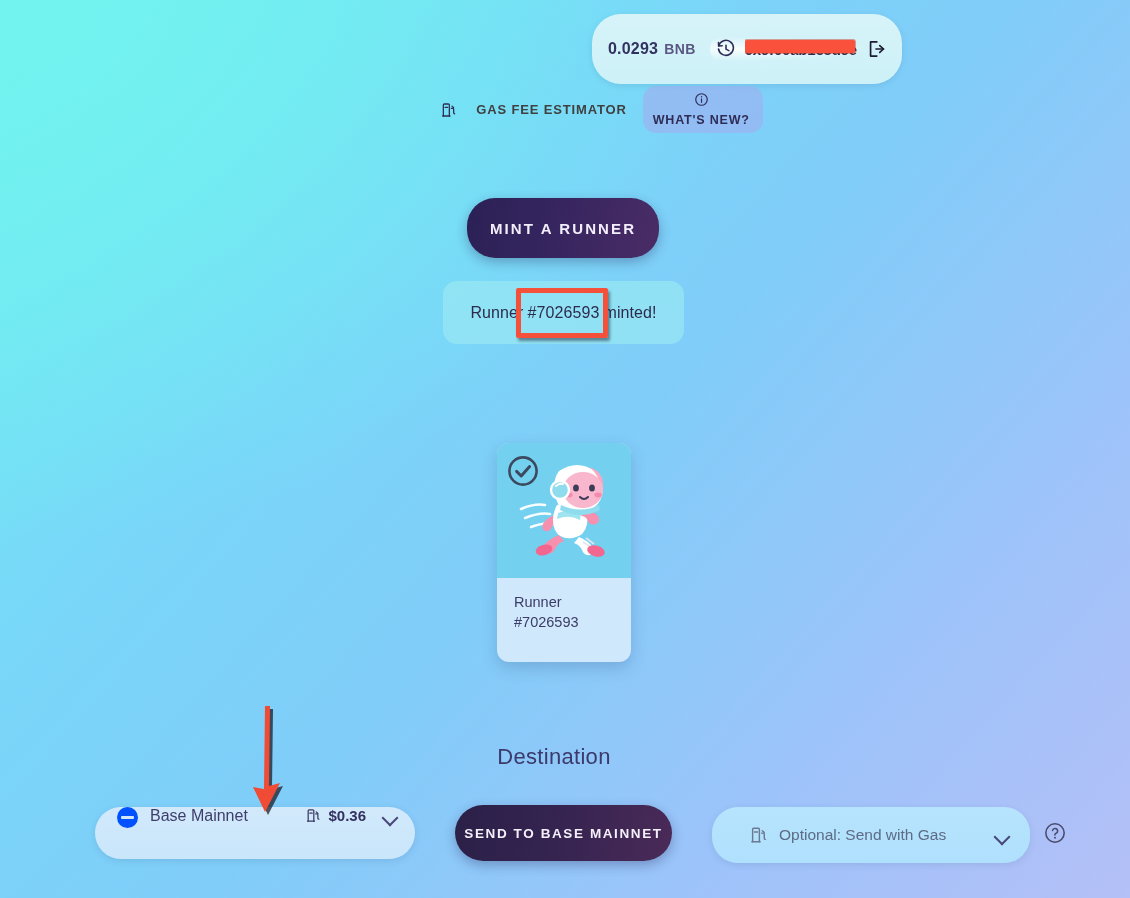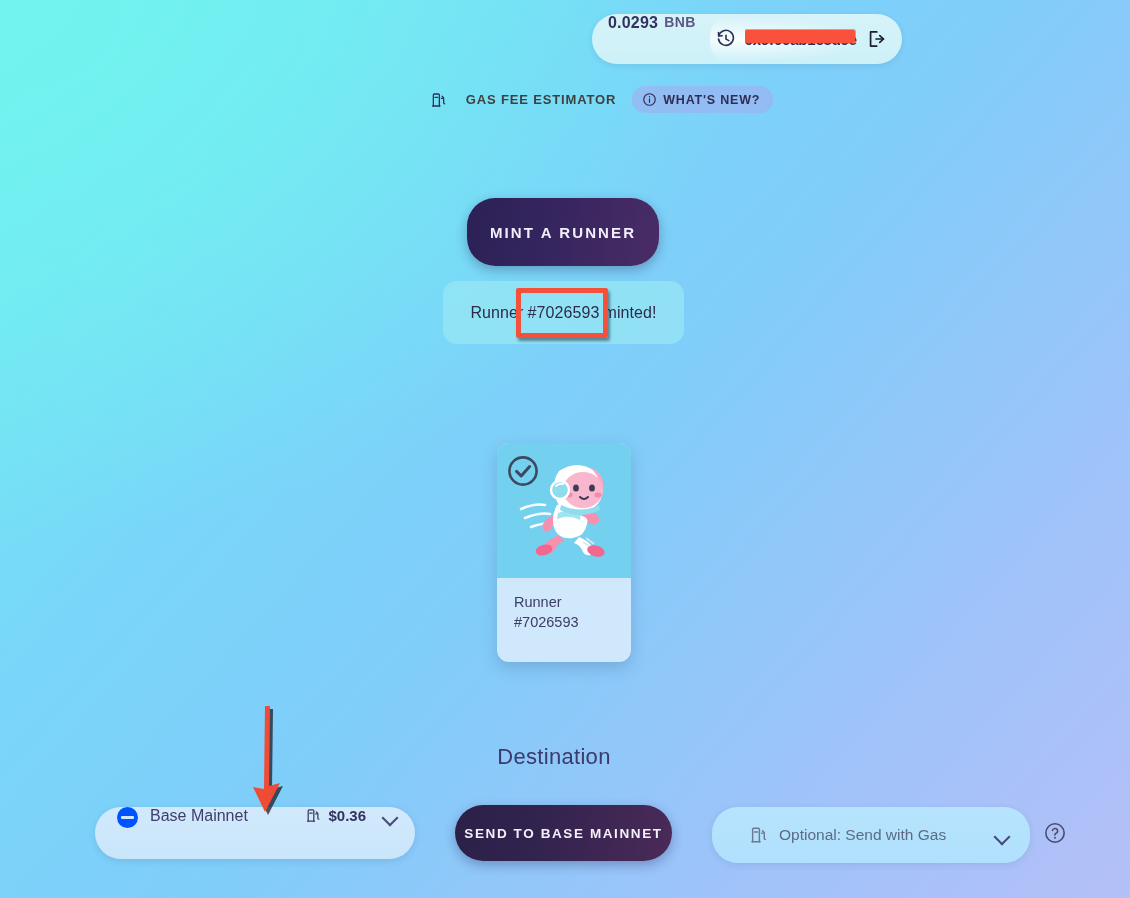--- a/index.html
+++ b/index.html
@@ -30,48 +30,48 @@
   .bnb-logo i{ display:block; width:10px; height:10px; background:#f0b90b;
     transform:rotate(45deg); border-radius:2px;
     box-shadow: inset 0 0 0 1.4px #d4a309;
   }
   .chain-pill .label{ margin-left:12px; font-size:17px; color:#3f3d6b; letter-spacing:.1px; }
   .chev{ margin-left:auto; width:15px; height:15px; position:relative; flex:0 0 auto;}
   .chev:before{ content:""; position:absolute; left:1px; top:3px; width:10px; height:10px;
     border-right:2.2px solid #4a4878; border-bottom:2.2px solid #4a4878; transform:rotate(45deg);}
 
   .wallet-pill{
-    position:absolute; left:592px; top:6px; width:310px; height:50px;
+    position:absolute; left:592px; top:6px; width:310px; height:70px;
     background:linear-gradient(180deg,#d6f3f8 0%, #cdf1f8 100%);
-    border-radius:29px; display:flex; padding:0 18px 0 16px;
+    border-radius:29px; display:flex; align-items:center; padding:0 18px 0 16px;
     box-shadow:0 2px 6px rgba(40,70,110,.12);
   }
   .bal-num{ font-size:16px; font-weight:700; color:#33315f; letter-spacing:.2px;}
   .bal-sym{ font-size:14px; color:#5a5883; margin-left:6px; letter-spacing:.4px;font-weight:bold;}
   .wallet-right{ margin-left:14px; display:flex; align-items:center; gap:9px;
     background:radial-gradient(ellipse at 18% 50%, rgba(255,255,255,.88) 0%, rgba(255,255,255,0) 62%);
     padding:4px 2px 4px 6px; border-radius:22px; }
   .ico{ width:20px; height:20px; flex:0 0 auto; }
   .addr-wrap{ position:relative; width:112px; height:20px; overflow:hidden;}
   .addr-text{ position:absolute; left:0; top:2px; font-size:15px; font-weight:700;
     color:#2c2a4e; letter-spacing:-.2px; white-space:nowrap;}
   .redact{ position:absolute; left:0; top:1px; width:110px; height:13px;
     background:#f9513b; border-radius:2px; box-shadow:0 0 0 1px rgba(200,50,30,.45);}
 
   .subrow{ position:absolute; left:0; top:78px; width:1130px; display:flex;
     align-items:center; justify-content:center; gap:16px; padding-left:74px;}
   .gas-est{ display:flex; align-items:center; gap:19px; font-size:13px; font-weight:700;
     letter-spacing:.85px; color:#404040; }
   .whats-new{ display:flex; align-items:center; gap:6px; font-size:12.5px; font-weight:700;
     letter-spacing:.8px; color:#2f2d55; background:rgba(160,175,240,.62);
-    padding:6px 13px 6px 10px; border-radius:13px;}
+    padding:6px 13px 6px 10px; border-radius:13px;flex-direction:column;}
 
   
   .mint-btn{
-    position:absolute; left:467px; top:198px; width:192px; height:68px;
+    position:absolute; left:467px; top:198px; width:192px; height:60px;
     border-radius:28px; border:none; cursor:pointer;
     background:linear-gradient(100deg,#2b2156 0%, #36255f 45%, #4a2c66 100%);
     color:#f2eefb; font-size:15px; font-weight:700; letter-spacing:2.1px;
     font-family:"Liberation Sans", sans-serif;
     box-shadow:0 4px 12px rgba(30,20,70,.3);
   }
 
   
   .notice{
     position:absolute; left:443px; top:281px; width:241px; height:63px;

